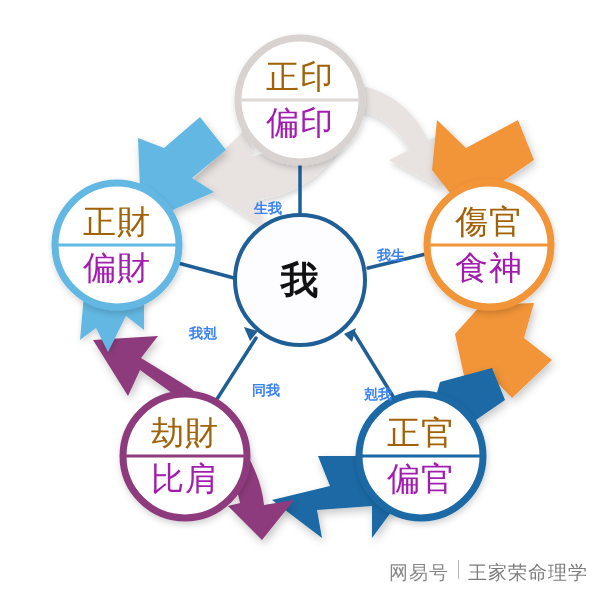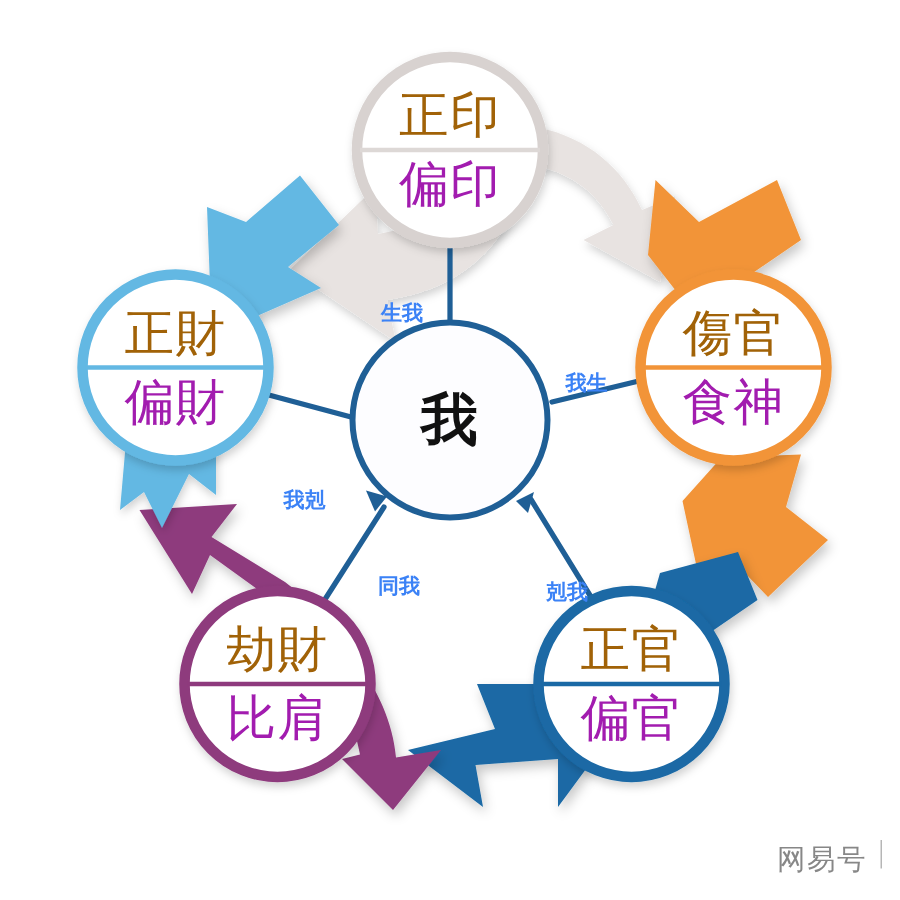--- a/index.html
+++ b/index.html
@@ -293,15 +293,16 @@
 
   <span class="spoke-label" style="left:268px; top:209px;">生我</span>
   <span class="spoke-label" style="left:391px; top:256px;">我生</span>
   <span class="spoke-label" style="left:378px; top:355px;margin-top:40px;">剋我</span>
   <span class="spoke-label" style="left:266px; top:391px;">同我</span>
   <span class="spoke-label" style="left:203px; top:290px;margin-top:44px;">我剋</span>
 
   <div id="watermark">
     <span class="wm-brand">网易号</span>
     <span class="wm-sep"></span>
+    <span class="wm-name">王家荣命理学</span>
   </div>
 
 </div>
 
 </body></html>

